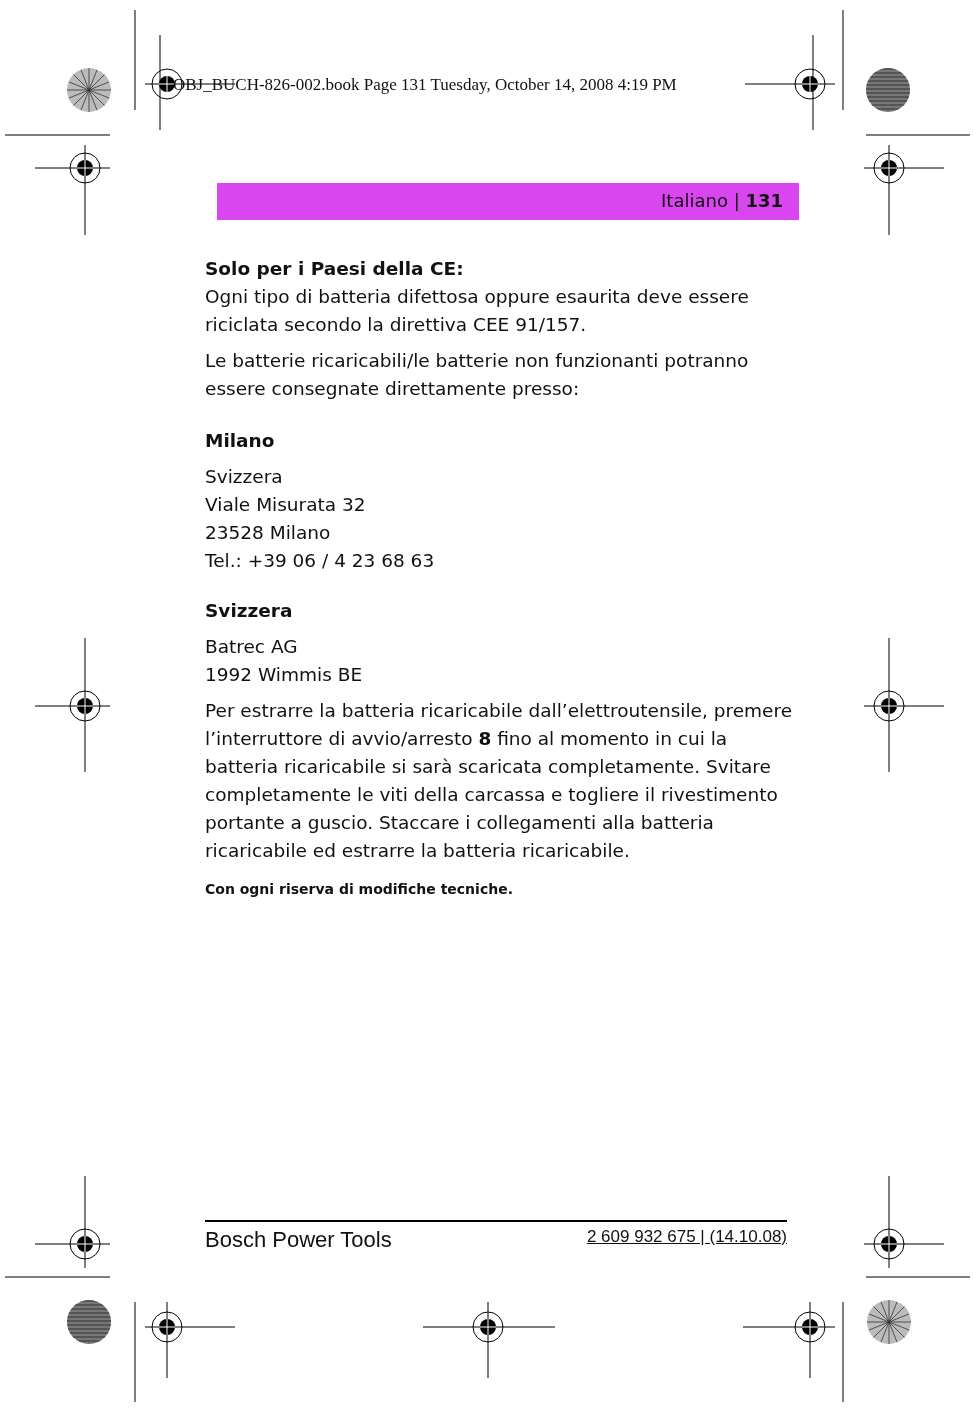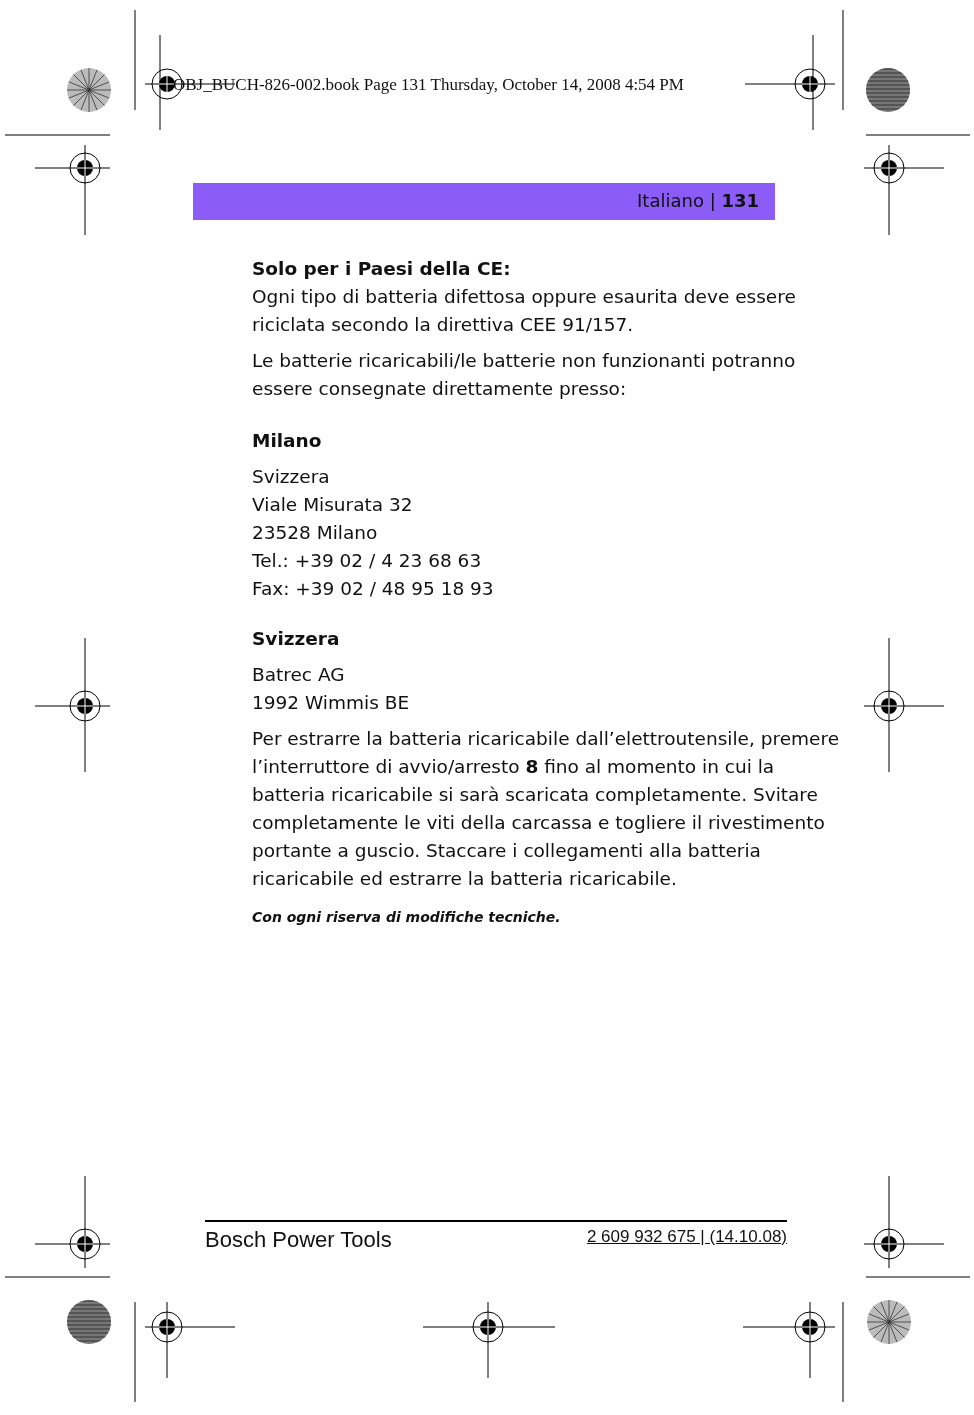--- a/index.html
+++ b/index.html
@@ -1,28 +1,28 @@
 <!DOCTYPE html>
 <html><head>
 <meta charset="utf-8">
 <style>
   html, body { margin:0; padding:0; background:#fff; }
   body { width:974px; height:1415px; position:relative; overflow:hidden; font-family:"DejaVu Sans", sans-serif; color:#111; }
   .abs { position:absolute; }
   .crop-header { position:absolute; left:173px; top:75px; font-family:"Liberation Serif", serif; font-size:17px; color:#111; white-space:nowrap; }
-  .header-bar { position:absolute; left:193px; top:183px; width:582px; height:37px; background:#8b5cf6; }
+  .header-bar { position:absolute; left:217px; top:183px; width:582px; height:37px; background:#d946ef; }
   .header-bar .lang { position:absolute; right:16px; top:7px; font-size:18px; }
   .header-bar .pg { font-weight:bold; }
-  .content { position:absolute; left:205px; top:255px; width:590px; font-size:18.5px; line-height:28px;margin-left:47px; }
+  .content { position:absolute; left:205px; top:255px; width:590px; font-size:18.5px; line-height:28px; }
   .content p { margin:0; }
   .h { font-weight:bold; }
   .footer-rule { position:absolute; left:205px; top:1220px; width:582px; height:2px; background:#000; }
   .footer-left { position:absolute; left:205px; top:1227px; font-size:22px; font-family:"Liberation Sans", sans-serif; }
   .footer-right { position:absolute; right:187px; top:1227px; font-size:17px; font-family:"Liberation Sans", sans-serif;text-decoration:underline; }
-  .fine { font-size:14px; font-weight:bold;font-style:italic; }
+  .fine { font-size:14px; font-weight:bold; }
 </style>
 </head>
 <body>
 
 <svg width="0" height="0" style="position:absolute">
   <defs>
     <g id="reg">
       <circle cx="0" cy="0" r="15" fill="none" stroke="#000" stroke-width="1"></circle>
       <circle cx="0" cy="0" r="8" fill="#000"></circle>
       <line x1="-8" y1="0" x2="8" y2="0" stroke="#fff" stroke-width="1"></line>
@@ -111,38 +111,37 @@
         <line x1="8" y1="-20" x2="-8" y2="20"></line>
     </g>
   </g>
 
   <circle cx="888" cy="90" r="22" fill="#777"></circle>
   <circle cx="888" cy="90" r="22" fill="url(#moire)"></circle>
   <circle cx="89" cy="1322" r="22" fill="#777"></circle>
   <circle cx="89" cy="1322" r="22" fill="url(#moire)"></circle>
 </svg>
 
-<div class="crop-header">OBJ_BUCH-826-002.book  Page 131  Thursday, October 14, 2008  4:54 PM</div>
+<div class="crop-header">OBJ_BUCH-826-002.book  Page 131  Tuesday, October 14, 2008  4:19 PM</div>
 
 <div class="header-bar">
   <span class="lang"><span>Italiano</span><span> | </span><span class="pg">131</span></span>
 </div>
 
 <div class="content">
   <p class="h">Solo per i Paesi della CE:</p>
   <p>Ogni tipo di batteria difettosa oppure esaurita deve essere riciclata secondo la direttiva CEE 91/157.</p>
   <p style="margin-top:8px">Le batterie ricaricabili/le batterie non funzionanti potranno essere consegnate direttamente presso:</p>
 
   <p class="h" style="margin-top:24px">Milano</p>
   <div style="margin-top:8px">
     <p>Svizzera</p>
     <p>Viale Misurata 32</p>
     <p>23528 Milano</p>
-    <p>Tel.: +39 02 / 4 23 68 63</p>
-    <p>Fax: +39 02 / 48 95 18 93</p>
+    <p>Tel.: +39 06 / 4 23 68 63</p>
   </div>
 
   <p class="h" style="margin-top:22px">Svizzera</p>
   <div style="margin-top:8px">
     <p>Batrec AG</p>
     <p>1992 Wimmis BE</p>
   </div>
 
   <p style="margin-top:8px"><span>Per estrarre la batteria ricaricabile dall’elettroutensile, premere l’interruttore di avvio/arresto </span><b>8</b><span> fino al momento in cui la batteria ricaricabile si sarà scaricata completamente. Svitare completamente le viti della carcassa e togliere il rivestimento portante a guscio. Staccare i collegamenti alla batteria ricaricabile ed estrarre la batteria ricaricabile.</span></p>
 

